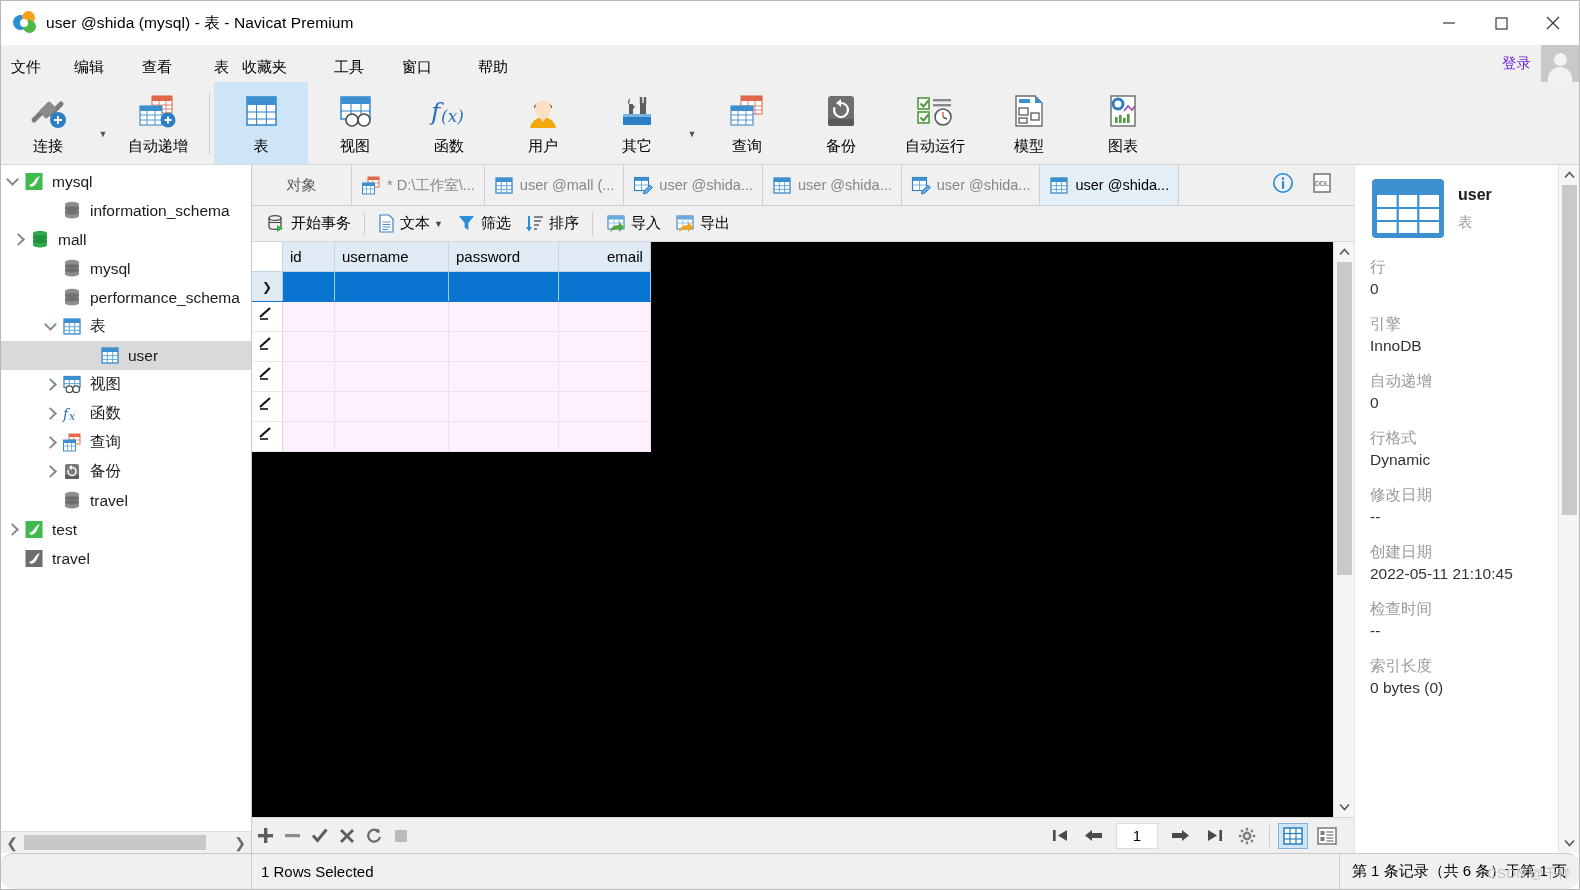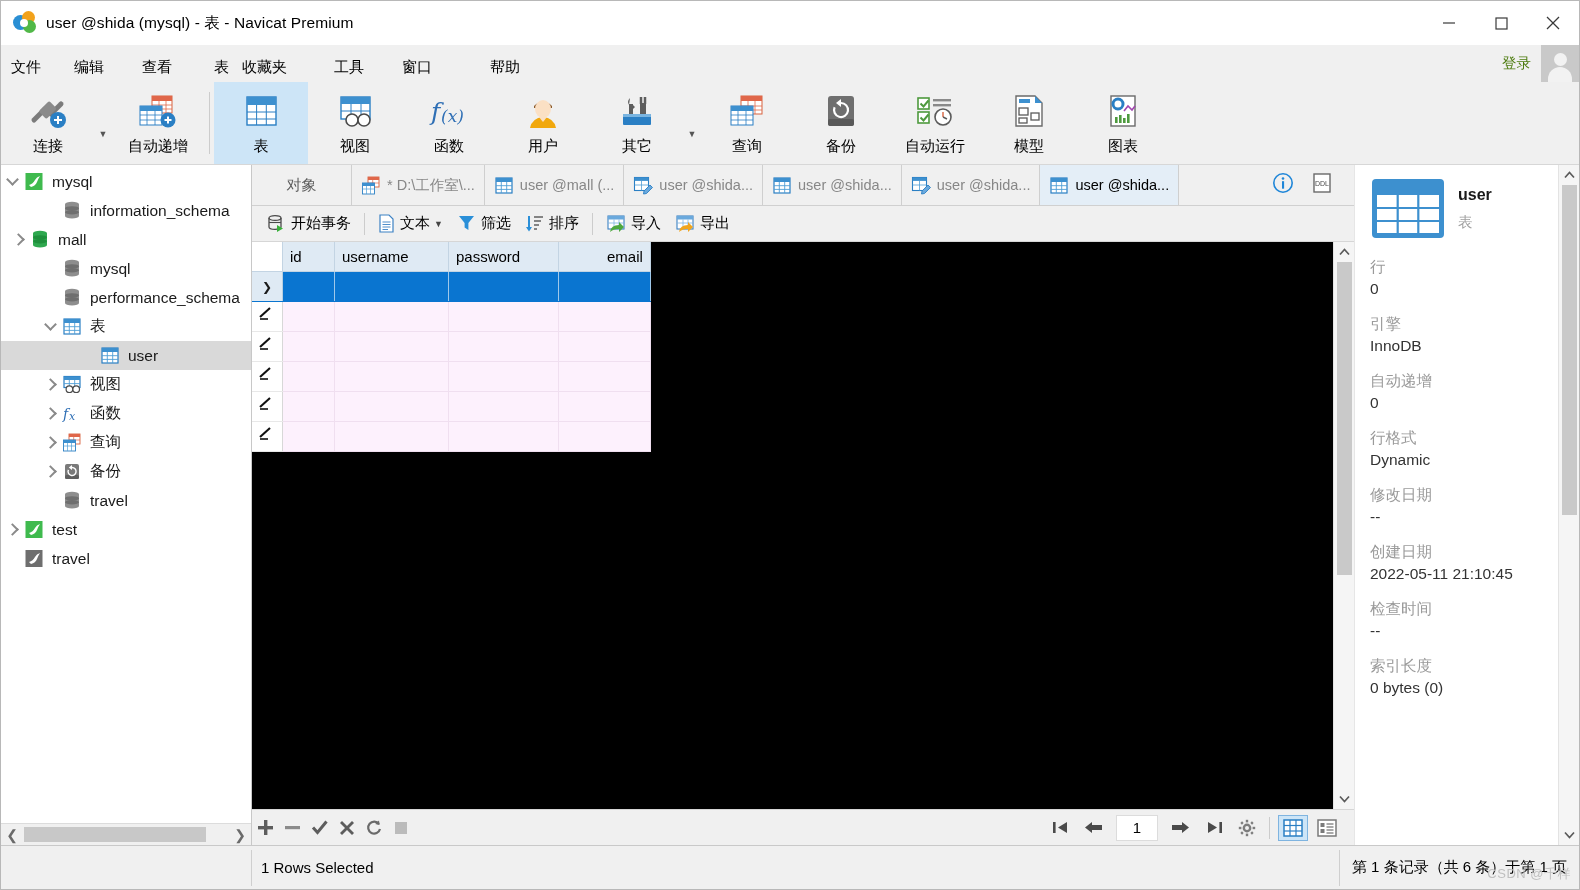--- a/index.html
+++ b/index.html
@@ -51,21 +51,21 @@
     display: flex; align-items: center;
     position: relative;
   }
   .menu-item {
     font-size: 15px; color: #000;
     padding: 4px 0px; margin-right: 0px;
     line-height: 20px;
     white-space: nowrap;
   }
   .menu-spacer { flex: 1 1 auto; }
-  .login-text { font-size: 14.5px; color: #4d7c0f; margin-right: 10px; }
+  .login-text { font-size: 14.5px; color: #6d28d9; margin-right: 10px; }
   .avatar-box {
     width: 38px; height: 37px; background: #c9c9c9;
     display: flex; align-items: flex-end; justify-content: center;
     overflow: hidden; flex: none;
   }
   .avatar-inner { position: relative; width: 38px; height: 37px; }
   .avatar-inner .h { position: absolute; left: 12.5px; top: 8px; width: 13px; height: 13px; border-radius: 50%; background: #f2f2f2; }
   .avatar-inner .b { position: absolute; left: 7px; top: 22px; width: 24px; height: 16px; border-radius: 13px 13px 0 0; background: #f2f2f2; }
 
   
@@ -208,23 +208,23 @@
   .ip-content { flex: 1 1 auto; padding: 12px 0 0 15px; overflow: hidden; }
   .ip-head { display: flex; align-items: flex-start; margin-bottom: 16px; }
   .ip-bigicon { width: 76px; height: 63px; flex: none; margin-right: 12px; }
   .ip-name { font-size: 16px; font-weight: bold; color: #1a1a1a; margin-top: 9px; }
   .ip-type { font-size: 14.5px; color: #a0a0a0; margin-top: 9px; }
   .ip-field { margin-bottom: 13px; }
   .ip-label { font-size: 15.5px; color: #9a9a9a; line-height: 22px; }
   .ip-value { font-size: 15.5px; color: #333; line-height: 22px; }
 
   .statusbar {
-    height: 44px; min-height: 36px; background: #f0f0f0;
+    height: 36px; min-height: 36px; background: #f0f0f0;
     border-top: 1px solid #c9c9c9;
-    display: flex; align-items: center; position: relative;
+    display: flex; align-items: center; position: relative; border-radius: 12px;
   }
   .sb-left-pad { width: 251px; min-width: 251px; border-right: 1px solid #cfcfcf; height: 36px; }
   .sb-status { font-size: 15px; color: #000; padding-left: 9px; }
   .sb-flex { flex: 1 1 auto; }
   .sb-sep { width: 1px; height: 36px; background: #cfcfcf; }
   .sb-records { font-size: 15px; color: #000; padding: 0 12px; }
   .watermark {
     position: absolute; right: 8px; bottom: 6px;
     font-size: 13px; color: #c0c0c0; letter-spacing: 0.5px;
   }
@@ -264,21 +264,21 @@
 
   <div class="menubar">
     <div style="position:relative;width:540px;height:37px;">
       <div class="menu-item" style="position:absolute;left:10px;top:8px;">文件</div>
       <div class="menu-item" style="position:absolute;left:73px;top:8px;">编辑</div>
       <div class="menu-item" style="position:absolute;left:141px;top:8px;">查看</div>
       <div class="menu-item" style="position:absolute;left:213px;top:8px;">表</div>
       <div class="menu-item" style="position:absolute;left:241px;top:8px;">收藏夹</div>
       <div class="menu-item" style="position:absolute;left:333px;top:8px;">工具</div>
       <div class="menu-item" style="position:absolute;left:401px;top:8px;">窗口</div>
-      <div class="menu-item" style="position:absolute;left:489px;top:8px;">帮助</div>
+      <div class="menu-item" style="position:absolute;left:477px;top:8px;">帮助</div>
     </div>
     <div class="menu-spacer"></div>
     <div class="login-text">登录</div>
     <div class="avatar-box">
       <div class="avatar-inner">
           <div class="h"></div>
           <div class="b"></div>
         </div>
     </div>
   </div>

